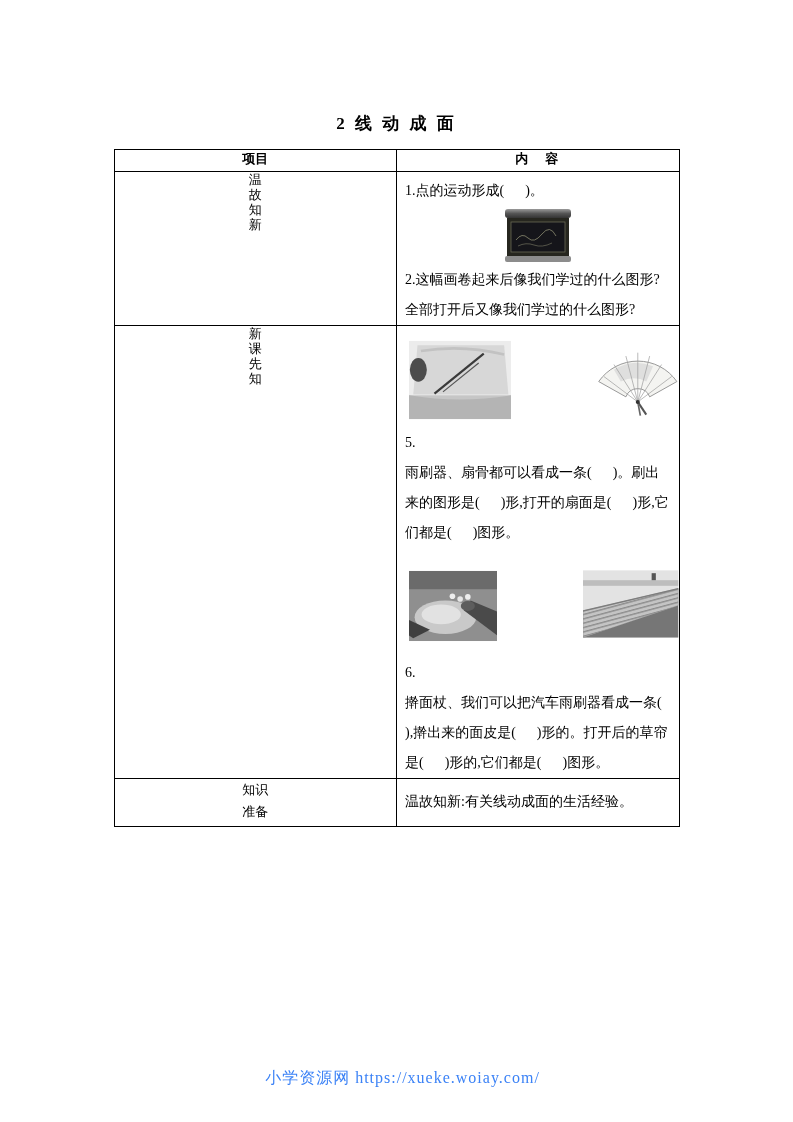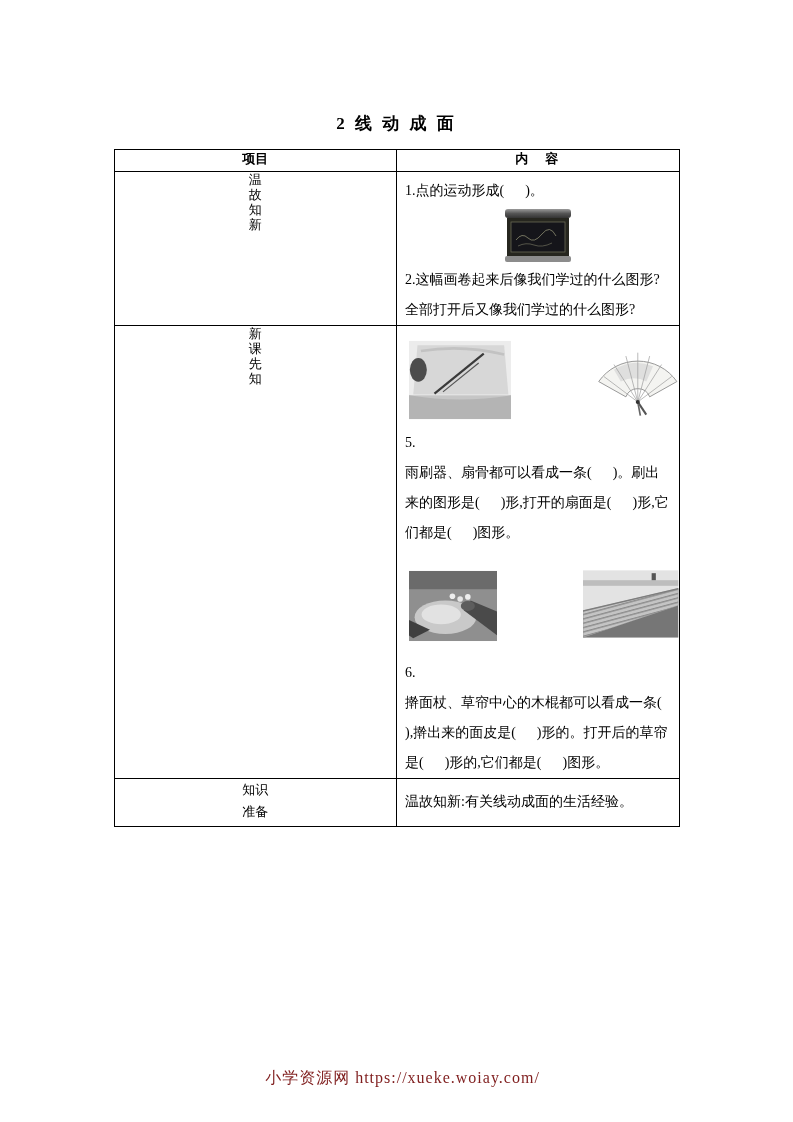--- a/index.html
+++ b/index.html
@@ -66,21 +66,21 @@
   .r-conf    > td { height: 66px; }
   .r-check   > td { height: 364px; }
   .r-tips    > td { height: 48px; }
   .r-tips .p { padding-top: 8px; }
   .footer {
     position: absolute;
     left: 12px; right: 0;
     top: 1068px;
     text-align: center;
     font-size: 16px;
-    color: #7f1d1d;
+    color: #3b82f6;
     letter-spacing: 1px;
   }
   svg { display: inline-block; vertical-align: top; }
 </style>
 </head>
 <body>
 
 <h1 class="title">2  线 动 成 面</h1>
 
 <table class="sheet">
@@ -177,21 +177,21 @@
           </defs>
           <rect width="136" height="96" fill="#e3e3e3"></rect>
           <rect y="14" width="136" height="8" fill="#bdbdbd"></rect>
           <rect x="98" y="4" width="6" height="10" fill="#555"></rect>
           <path d="M0 58 L136 26 L136 50 L0 96 Z" fill="url(#straw)" stroke="#9a9a9a" stroke-width="0.8"></path>
           <path d="M0 96 L136 50 L136 96 Z" fill="#767676"></path>
           <path d="M0 58 L136 26" stroke="#7d7d7d" stroke-width="2"></path>
         </svg>
       </div>
       <p class="p">6.</p>
-      <p class="p">擀面杖、草帘中心的木棍都可以看成一条(      ),擀出来的面皮是(      )形的。打开后的草帘是(      )形的,它们都是(      )图形。</p>
+      <p class="p">擀面杖、我们可以把汽车雨刷器看成一条(      ),擀出来的面皮是(      )形的。打开后的草帘是(      )形的,它们都是(      )图形。</p>
     </td>
   </tr>
 
   <tr class="r-tips">
     <td class="label-cell">
       <span class="vlabel wide">知识准备</span>
     </td>
     <td>
       <p class="p">温故知新:有关线动成面的生活经验。</p>
     </td>

